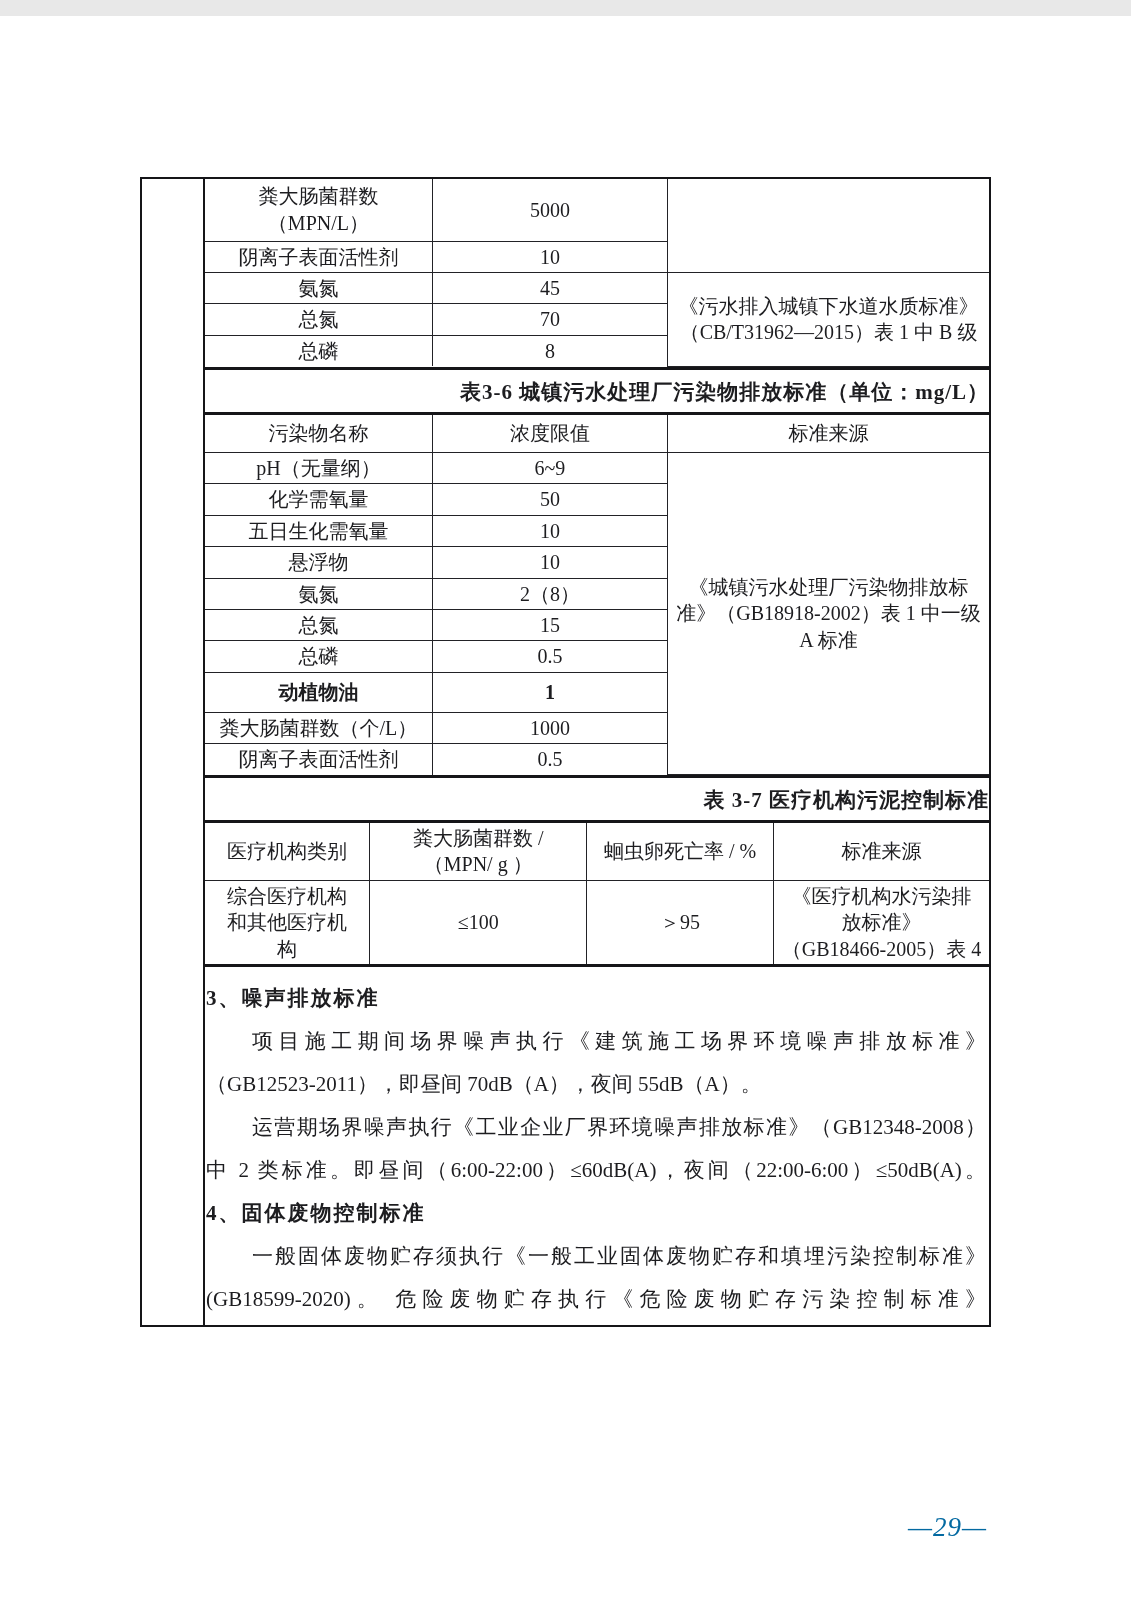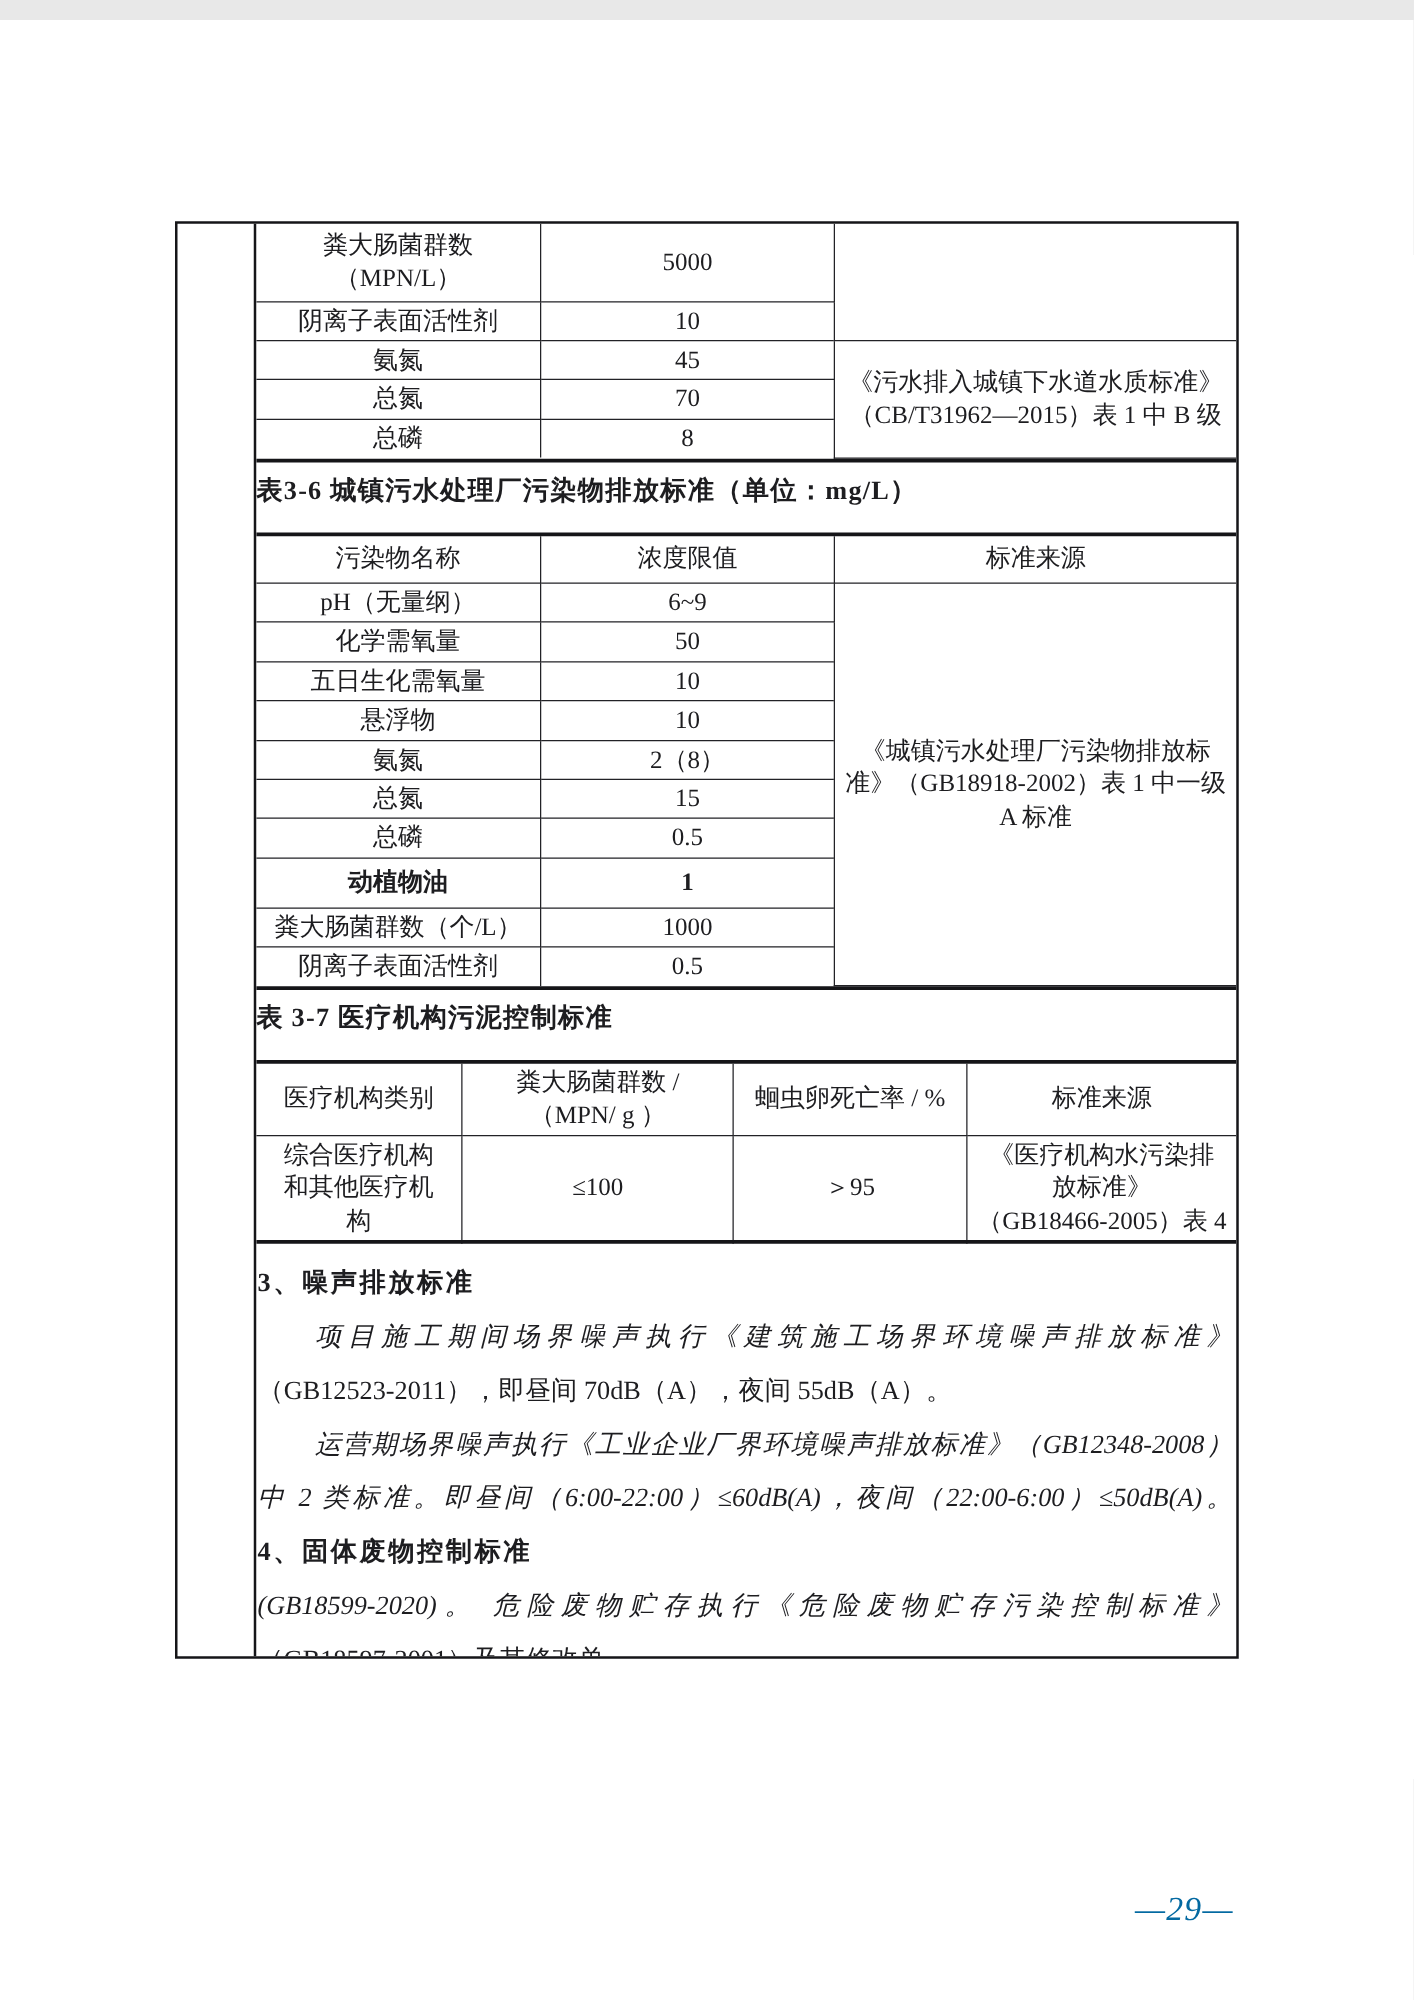--- a/index.html
+++ b/index.html
@@ -46,40 +46,40 @@
   tr.r62 { height:62px; } tr.r30 { height:30px; } tr.r29 { height:29px; }
   tr.r27 { height:27px; } tr.r40 { height:40px;font-weight:bold; } tr.r38 { height:38px; }
   tr.r56 { height:56px; } tr.r78 { height:78px; }
   td.std { font-size:20px; }
 
   .tbl-title {
     border-top:3px solid #151518;
     border-bottom:3px solid #151518;
     font-weight:bold;
     font-size:21px;
-    text-align:left;
-    padding:8px 0 20px 0;
+    text-align:right;
+    padding:8px 0 6px 0;
     letter-spacing:1px;
   }
   .t37 { border-bottom:3px solid #151518; }
 
   .text-block {
     padding:10px 3px 0 1px;
     flex:1;
   }
   .tline {
     height:43px;
     line-height:43px;
     font-size:21px;
     white-space:nowrap;
     overflow:visible;
   }
   .tline.heading { font-weight:bold; letter-spacing:2px; }
   .tline.indent  { padding-left:46px; }
-  .tline.stretch { white-space:normal; text-align:justify; text-align-last:justify;font-style:italic; }
+  .tline.stretch { white-space:normal; text-align:justify; text-align-last:justify; }
   .tline.plain   { text-align:left; }
 
   .page-number {
     position:absolute;
     top:1496px; right:144px;
     font-size:27px;
     color:#0369a1;
     letter-spacing:1px;
     font-style:italic;
   }
@@ -228,20 +228,21 @@
         </tbody>
       </table>
 
       <div class="text-block">
         <div class="tline heading">3、噪声排放标准</div>
         <div class="tline indent stretch">项目施工期间场界噪声执行《建筑施工场界环境噪声排放标准》</div>
         <div class="tline plain">（GB12523-2011），即昼间 70dB（A），夜间 55dB（A）。</div>
         <div class="tline indent stretch">运营期场界噪声执行《工业企业厂界环境噪声排放标准》（GB12348-2008）</div>
         <div class="tline stretch">中 2 类标准。即昼间（6:00-22:00）≤60dB(A)，夜间（22:00-6:00）≤50dB(A)。</div>
         <div class="tline heading">4、固体废物控制标准</div>
+        <div class="tline indent stretch">一般固体废物贮存须执行《一般工业固体废物贮存和填埋污染控制标准》</div>
         <div class="tline stretch">(GB18599-2020)。 危险废物贮存执行《危险废物贮存污染控制标准》</div>
         <div class="tline plain">（GB18597-2001）及其修改单。</div>
       </div>
 
     </div>
   </div>
 
   <div class="page-number">—29—</div>
 </div>
 

